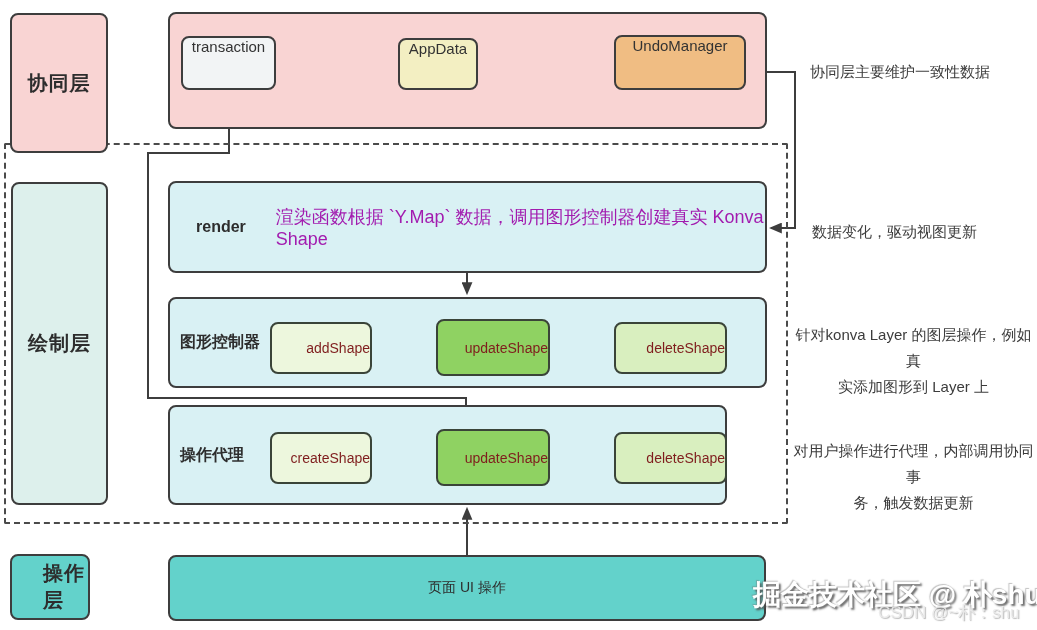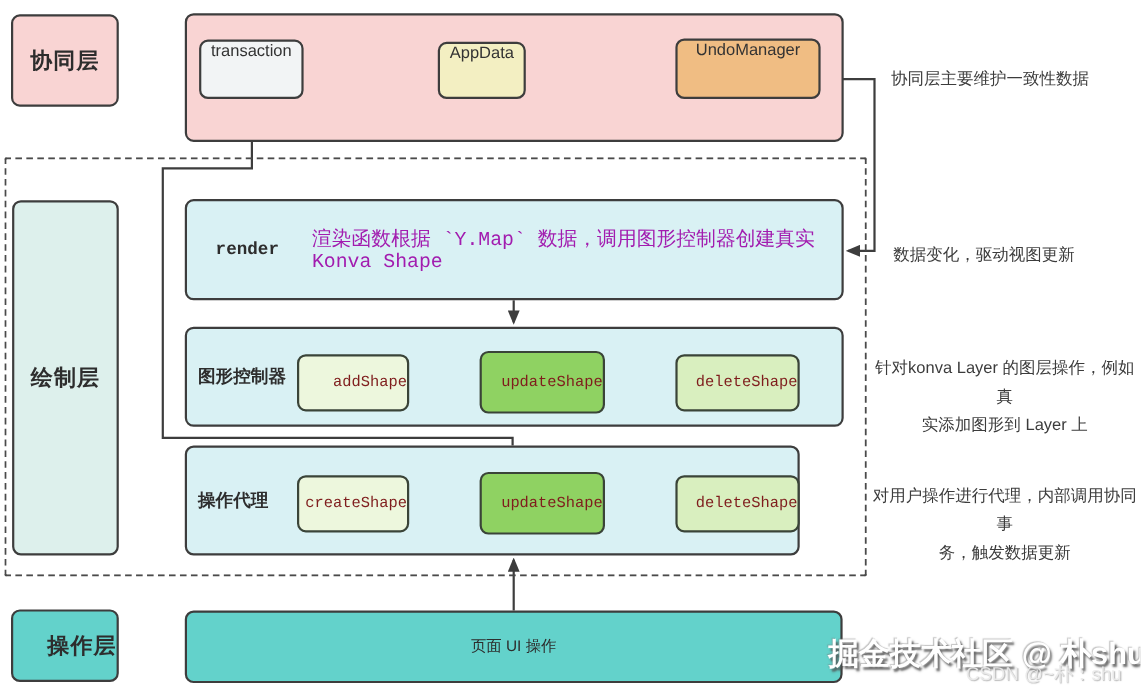--- a/index.html
+++ b/index.html
@@ -3,36 +3,36 @@
 <meta charset="utf-8">
 <style>
   * { margin:0; padding:0; box-sizing:border-box; }
   html,body { background:#ffffff; }
   body { font-family:"Liberation Sans","DejaVu Sans",sans-serif; }
   #canvas { position:relative; width:1037px; height:630px; background:#ffffff; overflow:hidden; }
   .box { position:absolute; border:2px solid #3d3d3d; border-radius:8px; display:flex; align-items:center; justify-content:center; }
 
   
   .layer-badge { font-weight:bold; font-size:20px; color:#2d2d2d; letter-spacing:1px; }
-  .badge-collab { left:10px; top:13px; width:98px; height:84px; background:#f9d4d3; }
+  .badge-collab { left:10px; top:13px; width:98px; height:140px; background:#f9d4d3; }
   .badge-draw   { left:11px; top:182px; width:97px; height:323px; background:#ddf0ec; }
-  .badge-op     { left:10px; top:554px; width:98px; height:66px; background:#63d2cb;padding-left:31px; }
+  .badge-op     { left:10px; top:554px; width:80px; height:66px; background:#63d2cb;padding-left:31px; }
 
   
   .collab-container { left:168px; top:12px; width:599px; height:117px; background:#f9d4d3; }
   .node { position:absolute; border:2px solid #3d3d3d; border-radius:8px; display:flex; align-items:flex-start; justify-content:center; font-size:15px; color:#333; }
   .node-transaction { left:181px; top:36px; width:95px;  height:54px; background:#f2f4f5; }
   .node-appdata     { left:398px; top:38px; width:80px;  height:52px; background:#f3efc2; }
   .node-undomanager { left:614px; top:35px; width:132px; height:55px; background:#f0bd83; }
 
   
   .dashed-container { left:4px; top:143px; width:784px; height:381px; border:2px dashed #4a4a4a; border-radius:2px; background:transparent; }
 
   
-  .row { position:absolute; background:#d9f1f4; border:2px solid #3d3d3d; border-radius:8px;font-family:Liberation Mono, monospace; }
+  .row { position:absolute; background:#d9f1f4; border:2px solid #3d3d3d; border-radius:8px; }
   .row-render { left:168px; top:181px; width:599px; height:92px; display:flex; align-items:center; padding-left:26px; gap:30px; }
   .row-render .row-title { font-weight:bold; font-size:16px; color:#2d2d2d; }
   .row-render .row-desc  { font-size:18px; color:#a21caf; }
   .row-controller { left:168px; top:297px; width:599px; height:91px; }
   .row-proxy      { left:168px; top:405px; width:559px; height:100px; }
   .row-label { position:absolute; left:10px; top:0; bottom:0; display:flex; align-items:center; font-weight:bold; font-size:16px; color:#2d2d2d; }
   .shape-btn { position:absolute; border:2px solid #3a4438; border-radius:8px; display:flex; align-items:center; justify-content:flex-end; font-size:14px; color:#7f1d1d; }
   .btn-1 { left:100px; width:102px; height:52px; background:#edf7dd; }
   .btn-2 { left:266px; width:114px; height:57px; background:#8fd262; }
   .btn-3 { left:444px; width:113px; height:52px; background:#d9efbf; }

